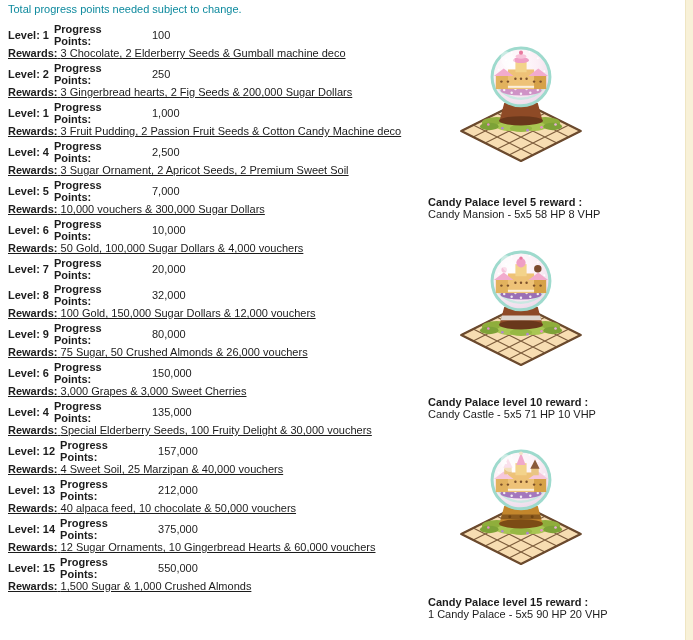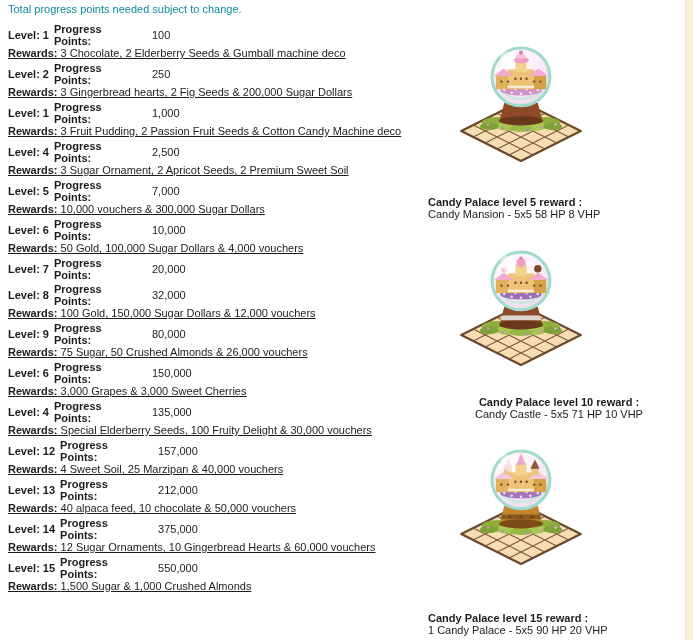--- a/index.html
+++ b/index.html
@@ -36,22 +36,22 @@
   }
   .val{margin-left:36px;white-space:nowrap;}
   .rewards-row{line-height:13px;text-decoration:underline;}
   .figure{position:absolute;}
   .fig-svg{display:block;}
   .caption{
     position:absolute;left:428px;width:262px;line-height:12px;
   }
   .caption .cap-title{font-weight:bold;}
   #cap1{top:196px;}
-  #cap2{top:396px;text-align:center;}
-  #cap3{top:612px;}
+  #cap2{top:396px;}
+  #cap3{top:596px;}
   #fig1{left:437px;top:34px;}
   #fig2{left:437px;top:238px;}
   #fig3{left:437px;top:437px;}
 </style>
 </head>
 <body>
 
 <div id="screen">
 
   <div class="left-col">

